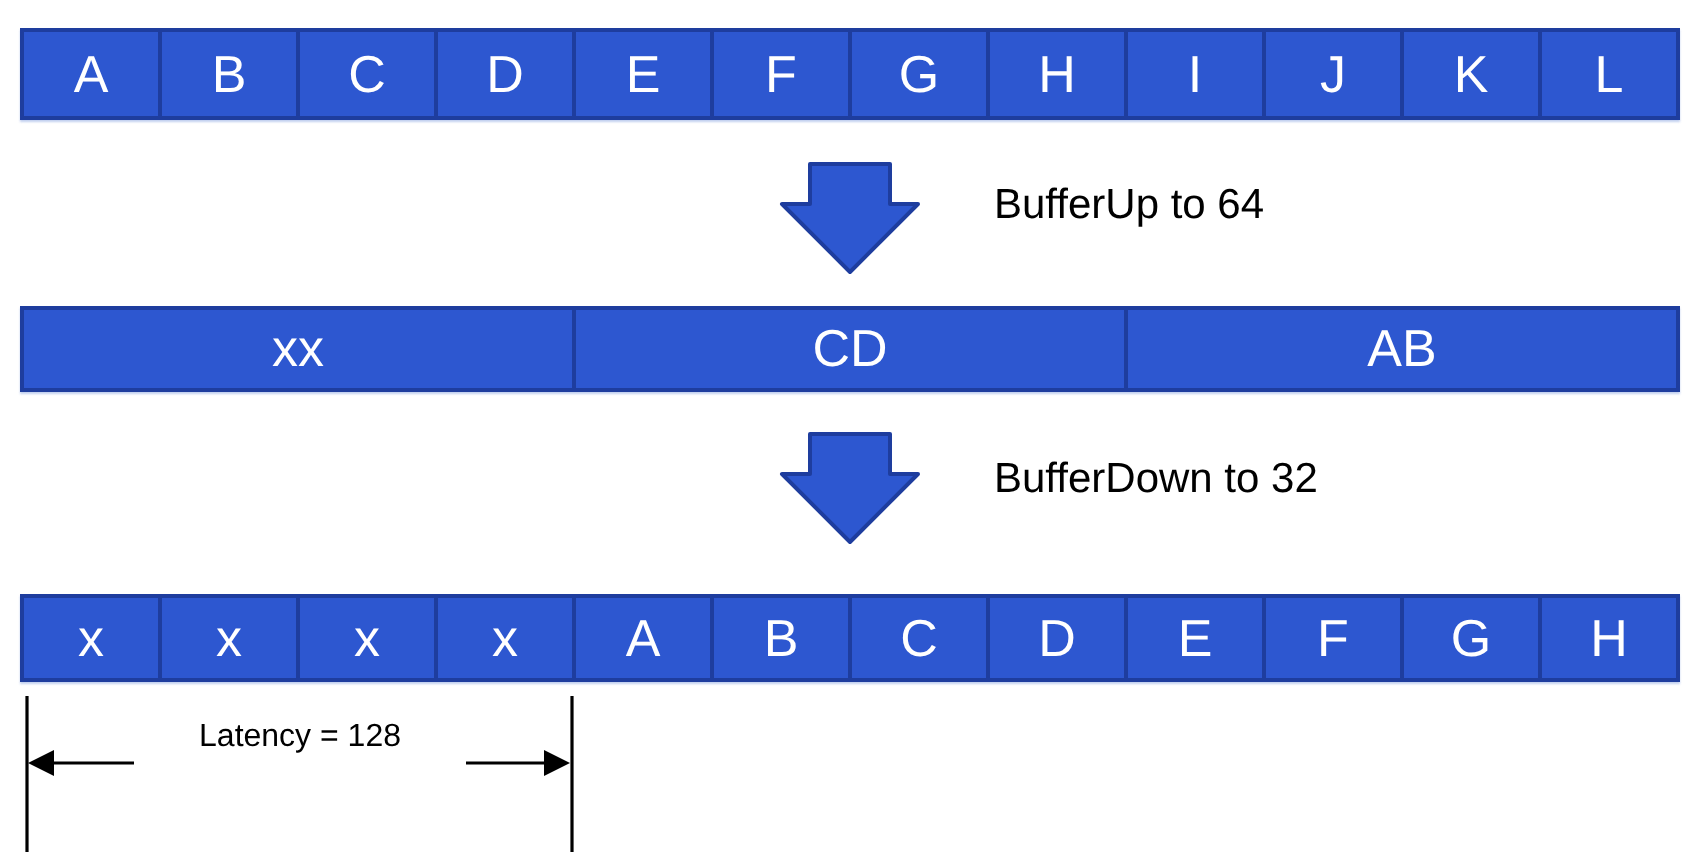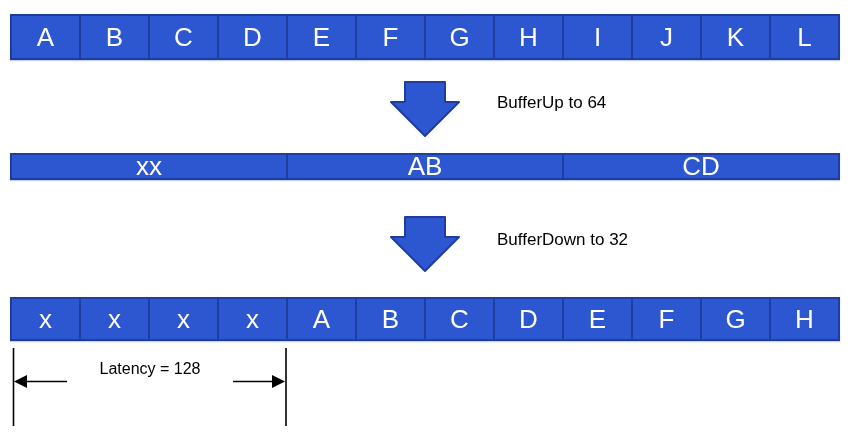--- a/index.html
+++ b/index.html
@@ -17,38 +17,38 @@
   }
   .row{
     position:absolute;left:10px;width:830px;
     display:flex;
     background:var(--cell-fill);
     border:2px solid var(--cell-border);
     box-sizing:border-box;
     box-shadow:0 1px 1px rgba(120,150,220,.45);
   }
   .row-1{top:14px;height:46px;}
-  .row-2{top:153px;height:27px;}
+  .row-2{top:153px;height:43px;}
   .row-3{top:297px;height:44px;}
   .cell{
     flex:1;
     display:flex;align-items:center;justify-content:center;
     color:#ffffff;
     font-size:26px;
     border-right:2px solid var(--cell-border);
     box-sizing:border-box;
     user-select:none;
   }
   .cell:last-child{border-right:none;}
   .arrow-wrap{position:absolute;width:72px;height:57px;}
   .arrow-1{left:389px;top:81px;}
   .arrow-2{left:389px;top:216px;}
   .step-label{
     position:absolute;left:497px;
-    font-size:17px;line-height:30px;
+    font-size:21px;line-height:30px;
     color:var(--annot);
     white-space:nowrap;
   }
   .step-label-1{top:88px;}
   .step-label-2{top:225px;}
   .latency-svg{position:absolute;left:0;top:344px;}
   .latency-text{
     position:absolute;left:30px;top:355px;width:240px;
     text-align:center;
     font-size:16px;line-height:27px;
@@ -77,22 +77,22 @@
 
   <div class="arrow-wrap arrow-1">
     <svg width="72" height="57" viewBox="0 0 72 57">
       <polygon points="16,1 56,1 56,21 70,21 36,55 2,21 16,21" stroke="#1e3d9e" stroke-width="2" stroke-linejoin="round" fill="#2d57d0"></polygon>
     </svg>
   </div>
   <div class="step-label step-label-1">BufferUp to 64</div>
 
   <div class="row row-2">
     <div class="cell">xx</div>
+    <div class="cell">CD</div>
     <div class="cell">AB</div>
-    <div class="cell">CD</div>
   </div>
 
   <div class="arrow-wrap arrow-2">
     <svg width="72" height="57" viewBox="0 0 72 57">
       <polygon points="16,1 56,1 56,21 70,21 36,55 2,21 16,21" stroke="#1e3d9e" stroke-width="2" stroke-linejoin="round" fill="#2d57d0"></polygon>
     </svg>
   </div>
   <div class="step-label step-label-2">BufferDown to 32</div>
 
   <div class="row row-3">

